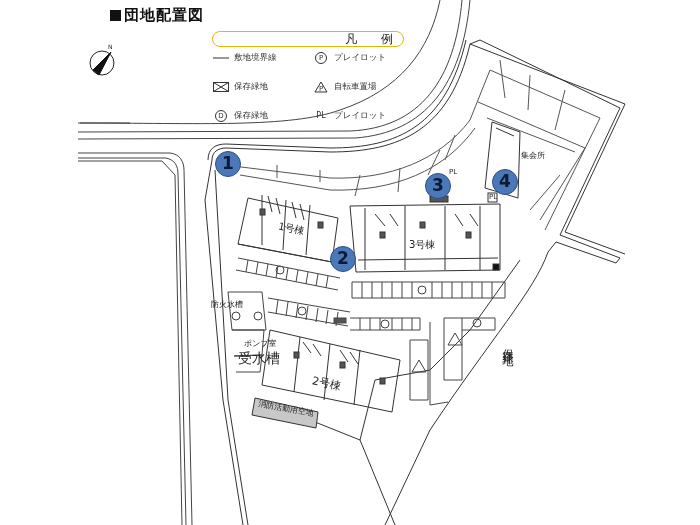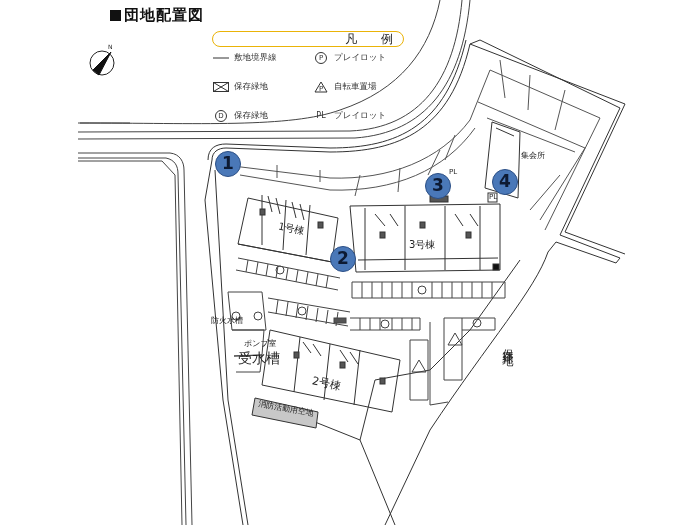--- a/index.html
+++ b/index.html
@@ -201,21 +201,21 @@
       <span class="lg-sym">PL</span>
       <span>プレイロット</span>
     </div>
   </div>
 </div>
 
 <div class="lbl" style="left:278px;top:222px;transform:rotate(12deg);font-size:10px;">1号棟</div>
 <div class="lbl" style="left:312px;top:376px;transform:rotate(12deg);font-size:11px;">2号棟</div>
 <div class="lbl" style="left:409px;top:238px;font-size:10px;">3号棟</div>
 <div class="lbl" style="left:485px;top:150px;font-size:8px;margin-left:36px;">集会所</div>
-<div class="lbl" style="left:211px;top:299px;font-size:8px;margin-top:16px;">防火水槽</div>
+<div class="lbl" style="left:211px;top:299px;font-size:8px;">防火水槽</div>
 <div class="lbl" style="left:244px;top:338px;font-size:8px;">ポンプ室</div>
 <div class="lbl" style="left:238px;top:350px;font-size:14px;">受水槽</div>
 <div class="lbl" style="left:258px;top:403px;font-size:8px;transform:rotate(10deg);">消防活動用空地</div>
 <div class="lbl-v" style="left:499px;top:340px;">保存緑地</div>
 <div class="lbl" style="left:449px;top:168px;font-size:7px;">PL</div>
 <div class="lbl" style="left:489px;top:193px;font-size:7px;">PL</div>
 
 <div class="marker" style="left:215px;top:151px;">1</div>
 <div class="marker" style="left:330px;top:246px;">2</div>
 <div class="marker" style="left:425px;top:173px;">3</div>

